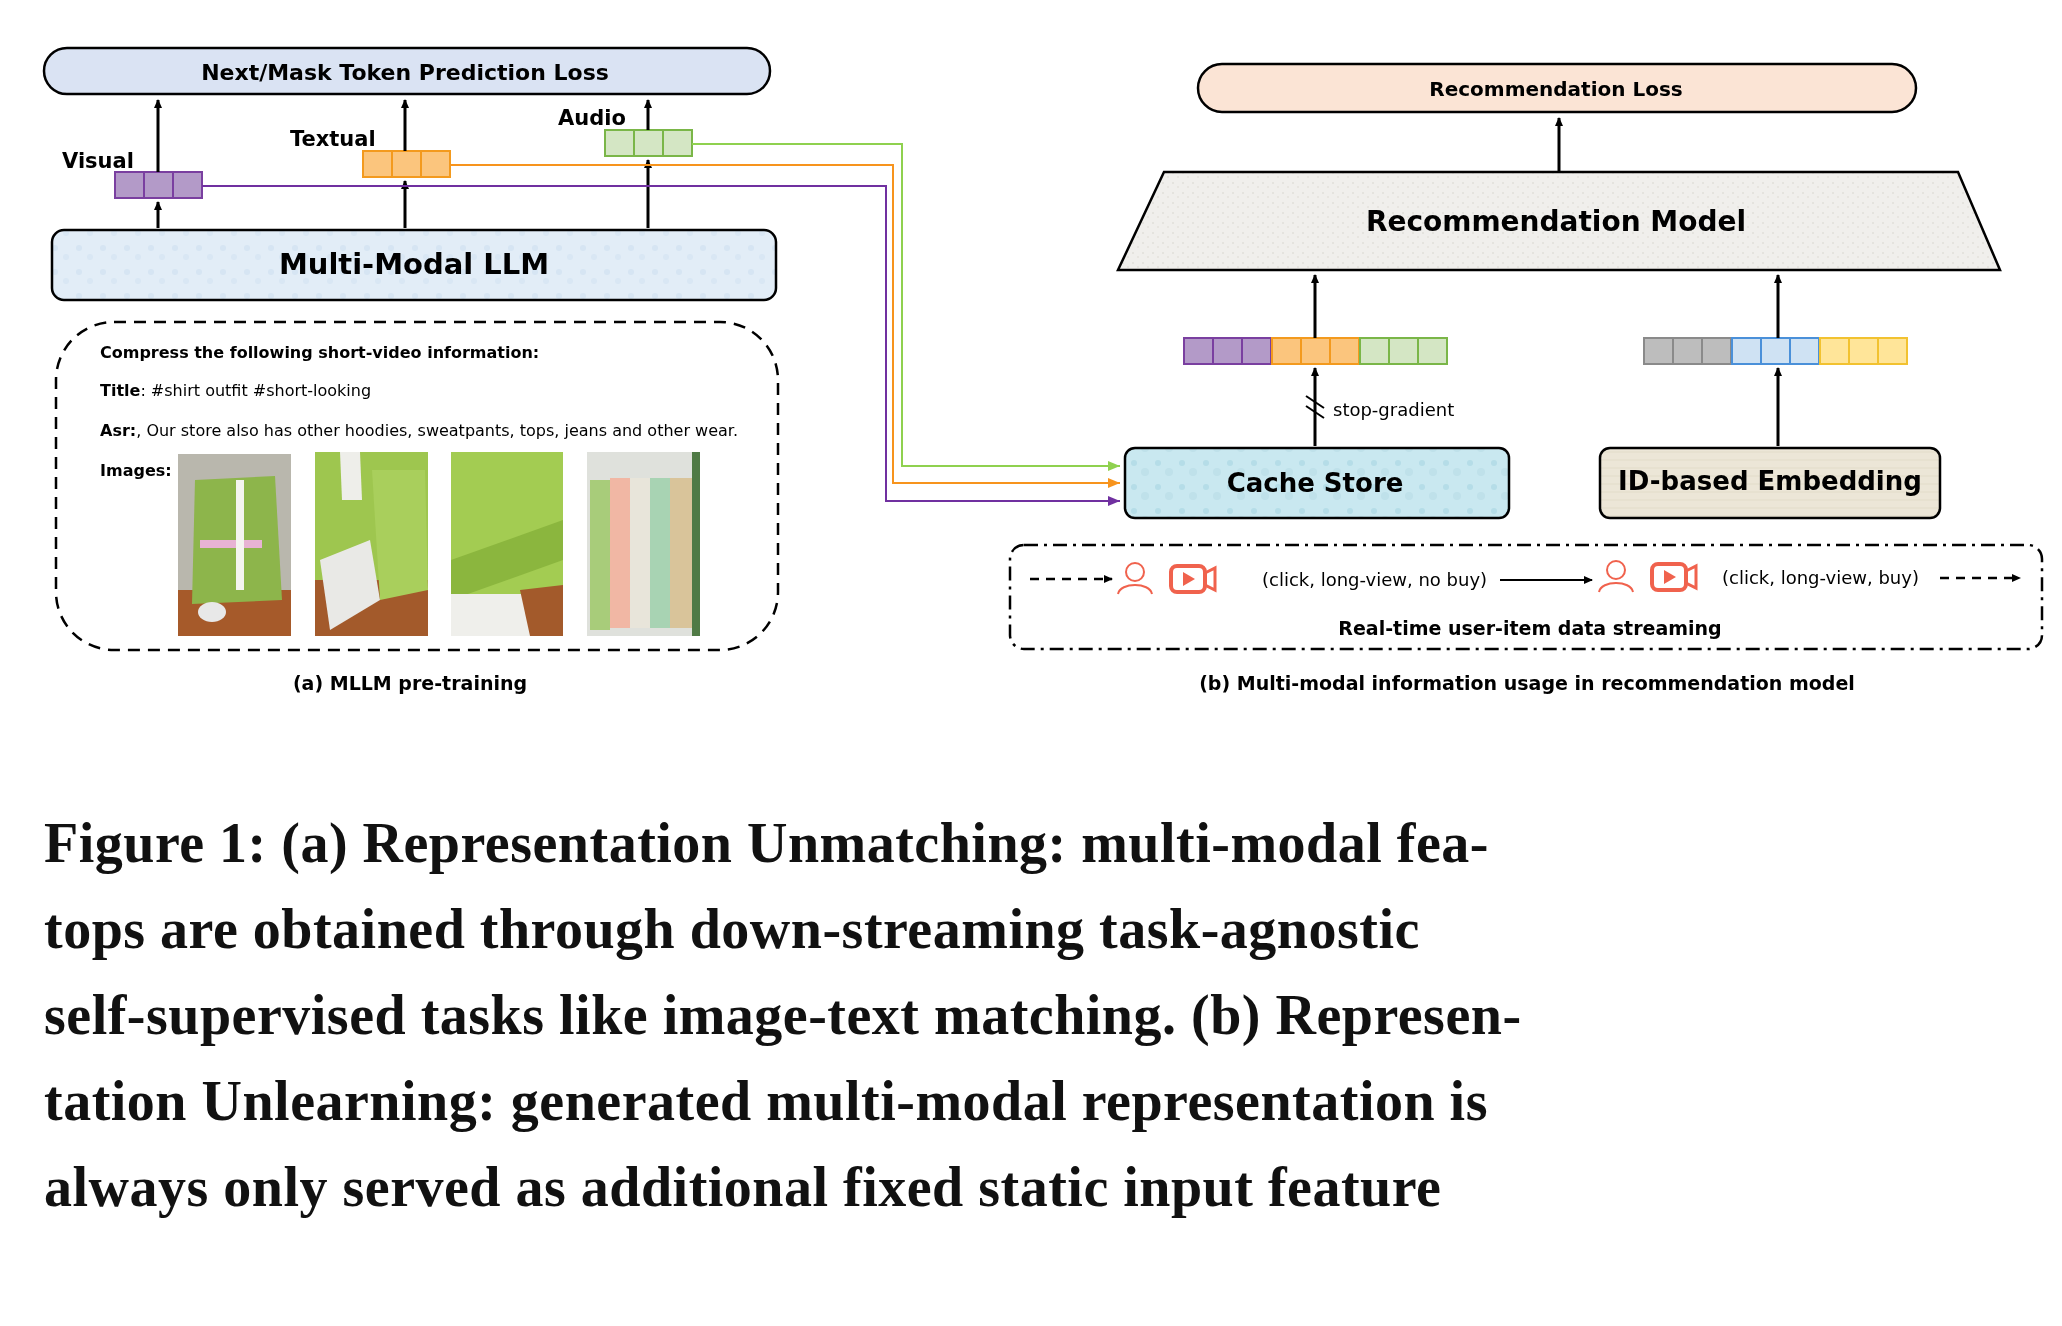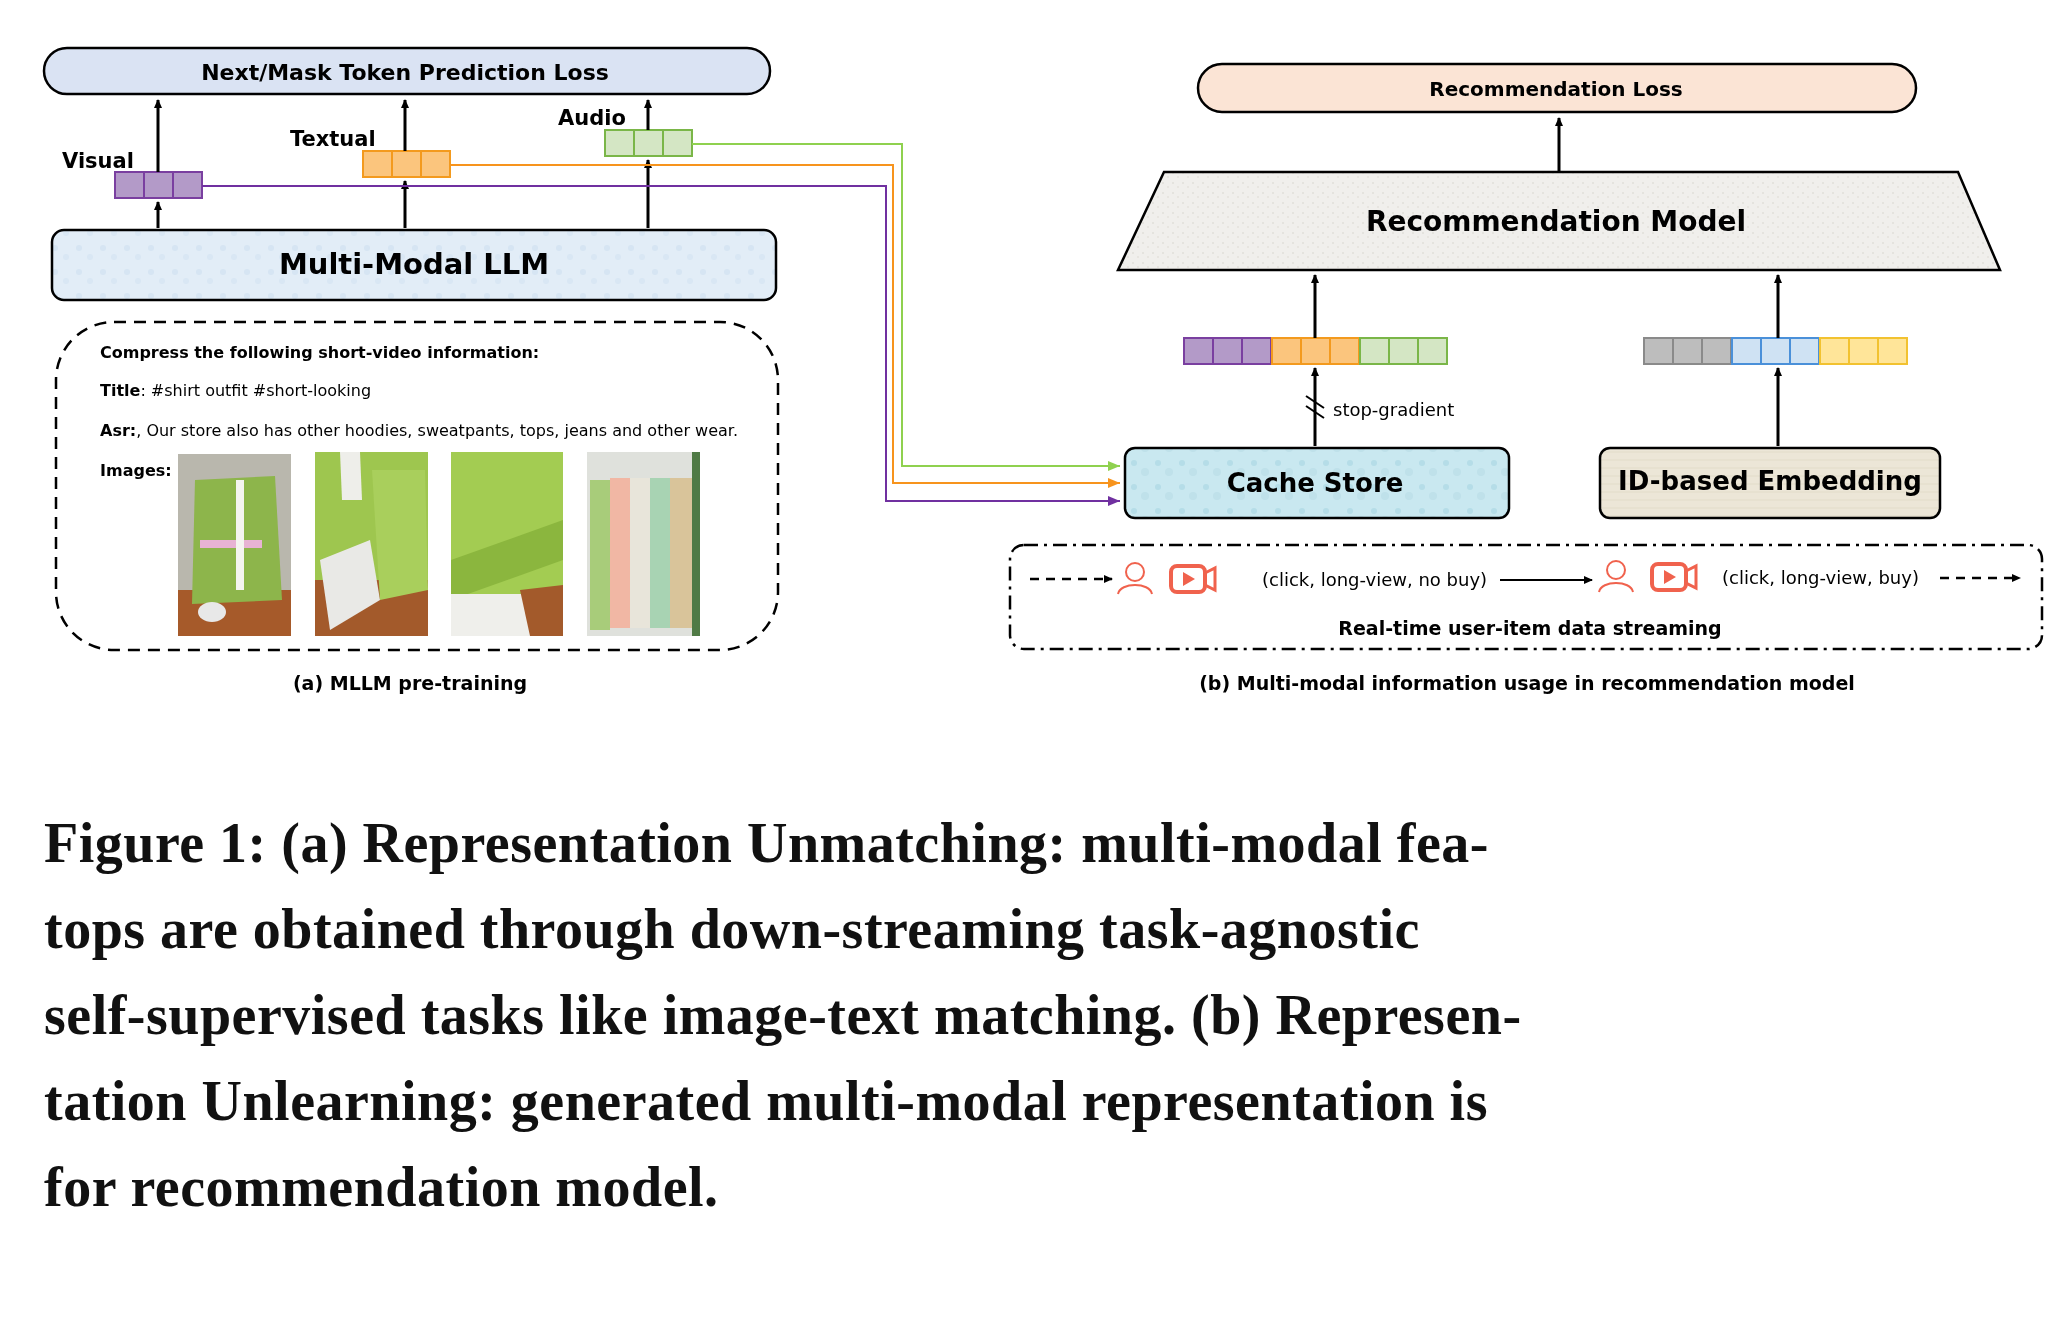--- a/index.html
+++ b/index.html
@@ -227,14 +227,14 @@
 
     <text class="hand" x="1527" y="690" text-anchor="middle" font-size="19" font-weight="bold">(b) Multi-modal information usage in recommendation model</text>
   </g>
 </svg>
 
 <div class="caption">
   <span>Figure 1: (a) Representation Unmatching: multi-modal fea-</span>
   <span>tops are obtained through down-streaming task-agnostic</span>
   <span>self-supervised tasks like image-text matching. (b) Represen-</span>
   <span>tation Unlearning: generated multi-modal representation is</span>
-  <span>for recommendation model.</span>
+  <span>always only served as additional fixed static input feature</span>
 </div>
 
 </body></html>

